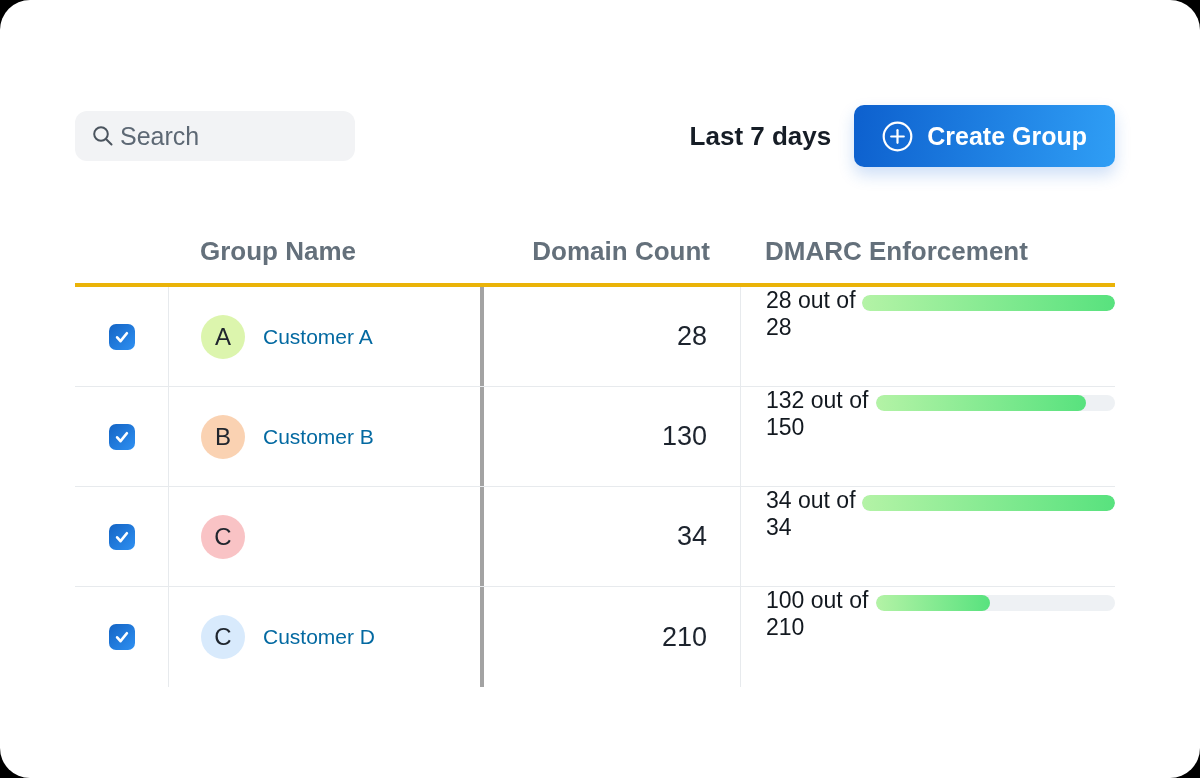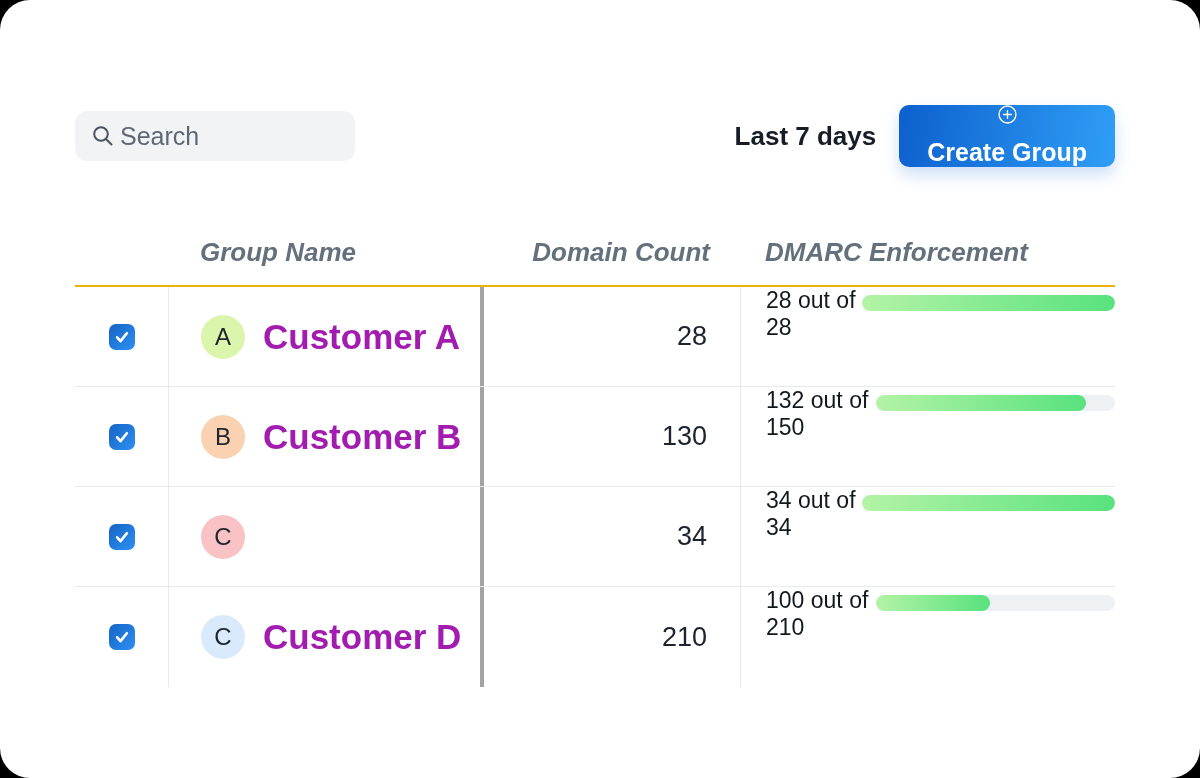--- a/index.html
+++ b/index.html
@@ -69,34 +69,32 @@
     background: linear-gradient(97deg, #0d60ce 0%, #2f9ef5 100%);
     color: #ffffff;
     font-family: "Liberation Sans", sans-serif;
     font-size: 25px;
     font-weight: 700;
     display: flex;
     align-items: center;
     gap: 14px;
     cursor: pointer;
     box-shadow: 0 8px 16px rgba(30, 110, 220, 0.22);
-    flex-direction: column;
   }
 
   
   .table { margin-top: 53px; width: 1040px; }
   .thead, .tr {
     display: grid;
     grid-template-columns: 93px 312px 260px 375px;
   }
   .thead {
     height: 67px;
     align-items: center;
-    border-bottom: 2px solid #eab308;
-    font-style: italic;
+    border-bottom: 4px solid #eab308;
   }
   .th {
     font-size: 26px;
     font-weight: 700;
     color: #64707b;
     padding-left: 32px;
     white-space: nowrap;
   }
   .th-right { text-align: right; padding-right: 30px; padding-left: 0; }
   .th-dmarc { padding-left: 25px; }
@@ -139,23 +137,23 @@
     height: 44px;
     border-radius: 50%;
     display: flex;
     align-items: center;
     justify-content: center;
     font-size: 24px;
     color: #20262e;
     flex: 0 0 auto;
   }
   .link {
-    font-size: 35px;
-    font-weight: 700;
-    color: #a21caf;
+    font-size: 21px;
+    font-weight: 400;
+    color: #0369a1;
     text-decoration: none;
     cursor: pointer;
     white-space: nowrap;
   }
   .enf-label { font-size: 23px; color: #12181f; }
   .progress {
     margin-top: 8px;
     width: 320px;
     height: 16px;
     border-radius: 8px;

